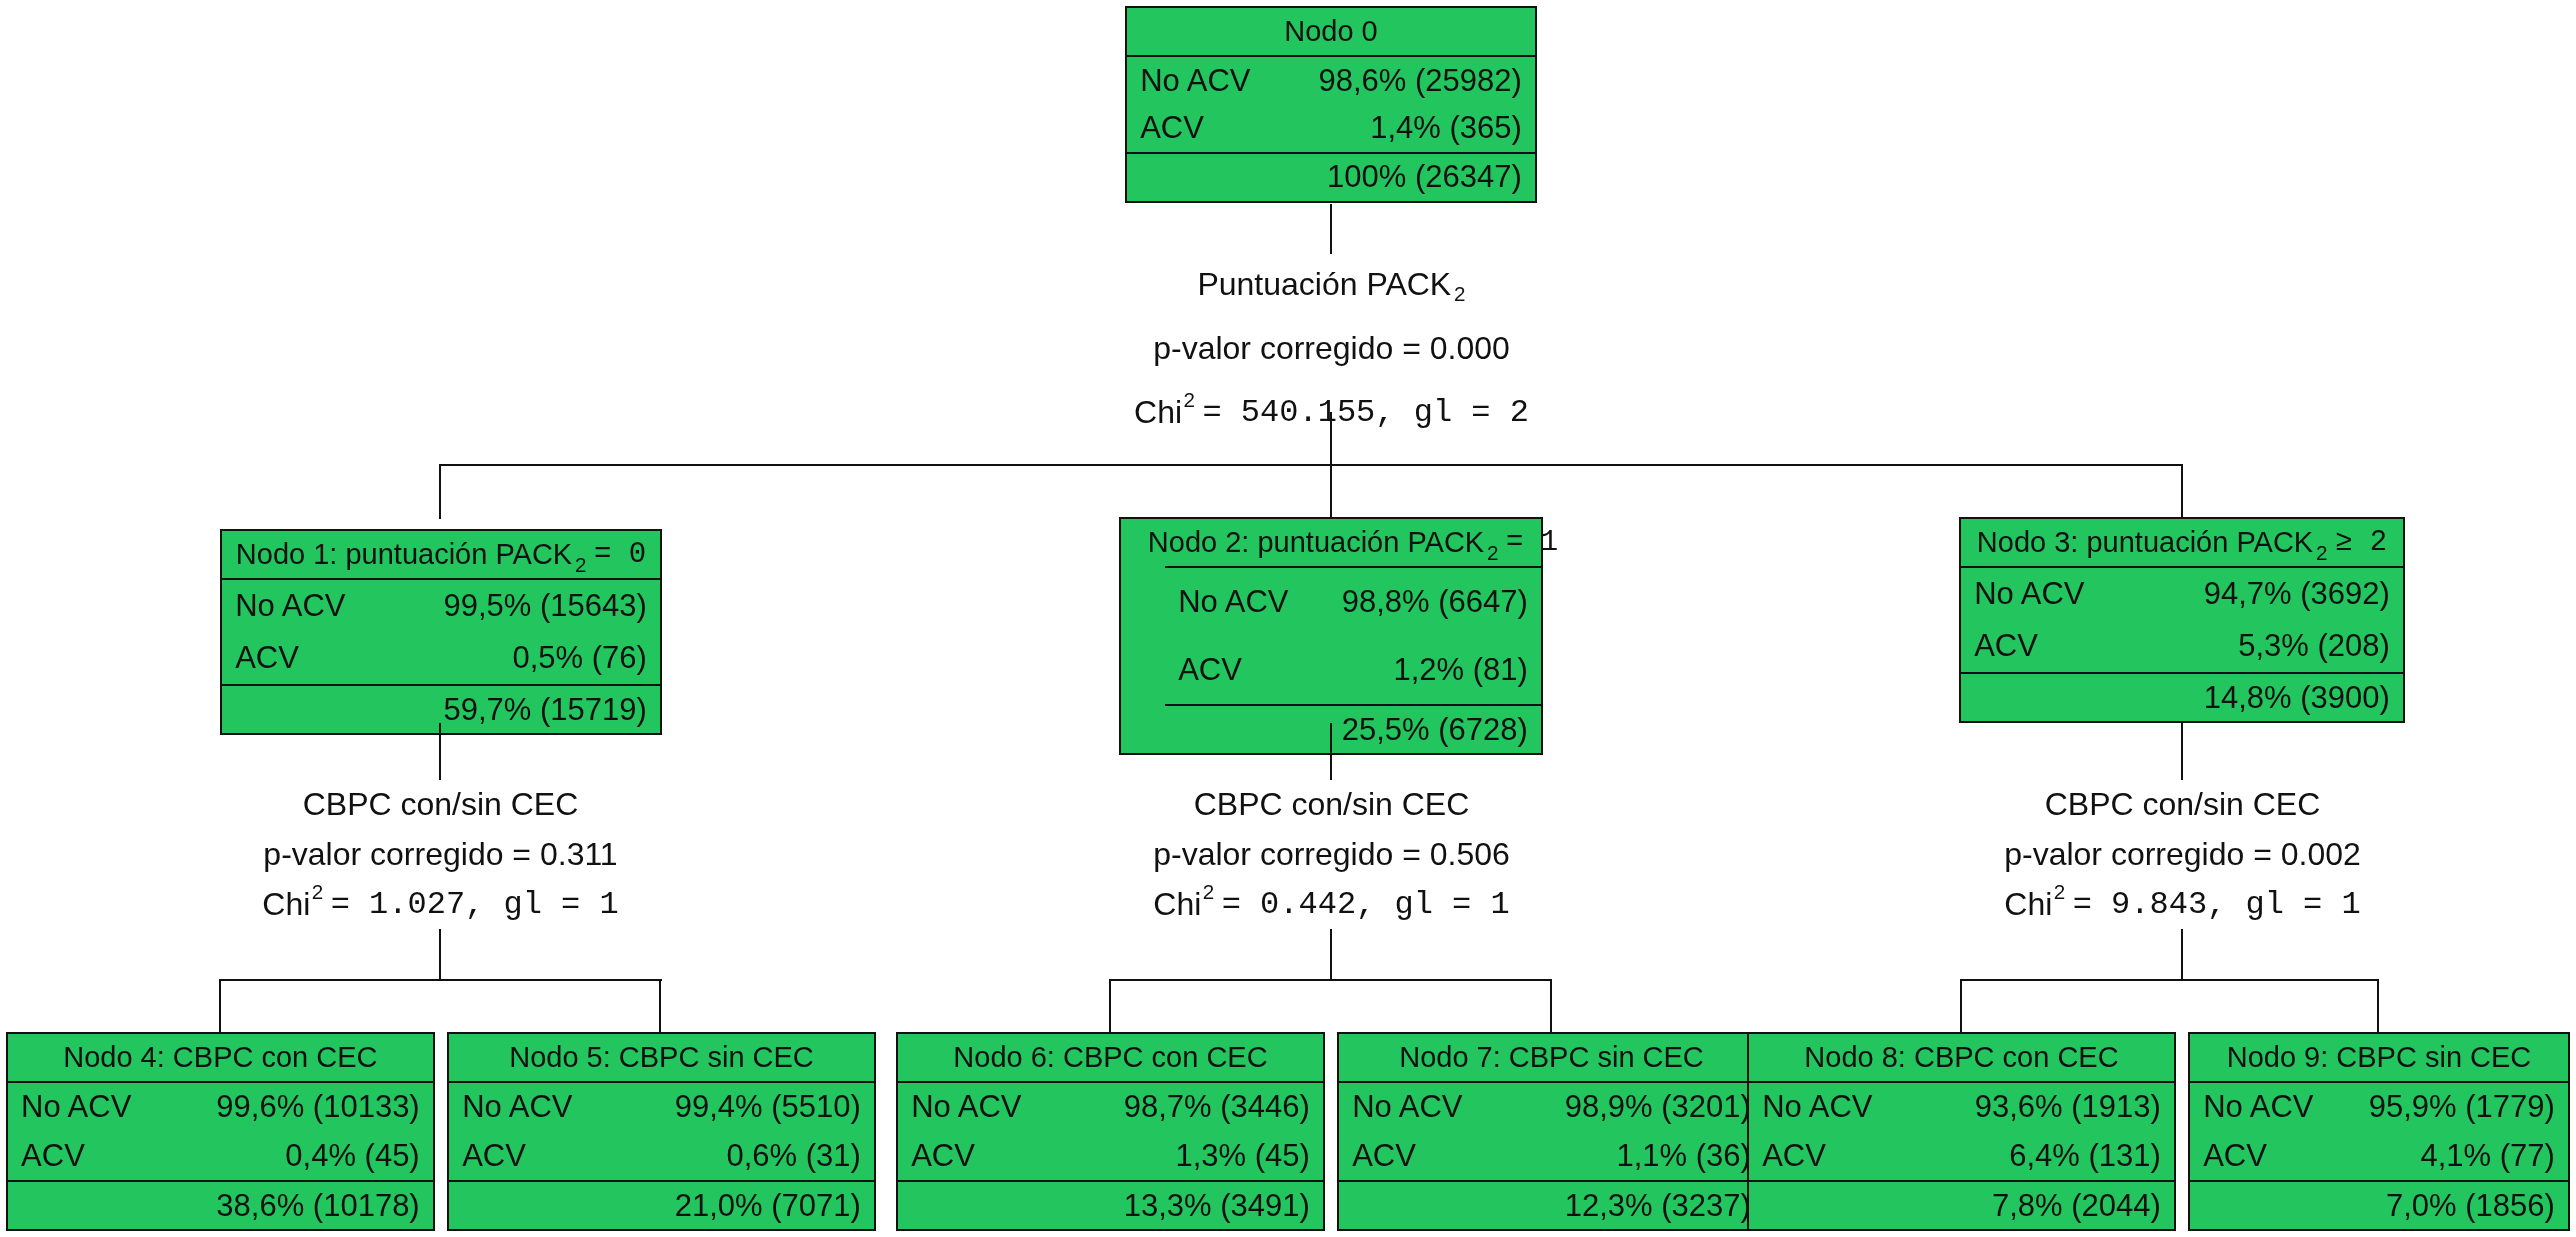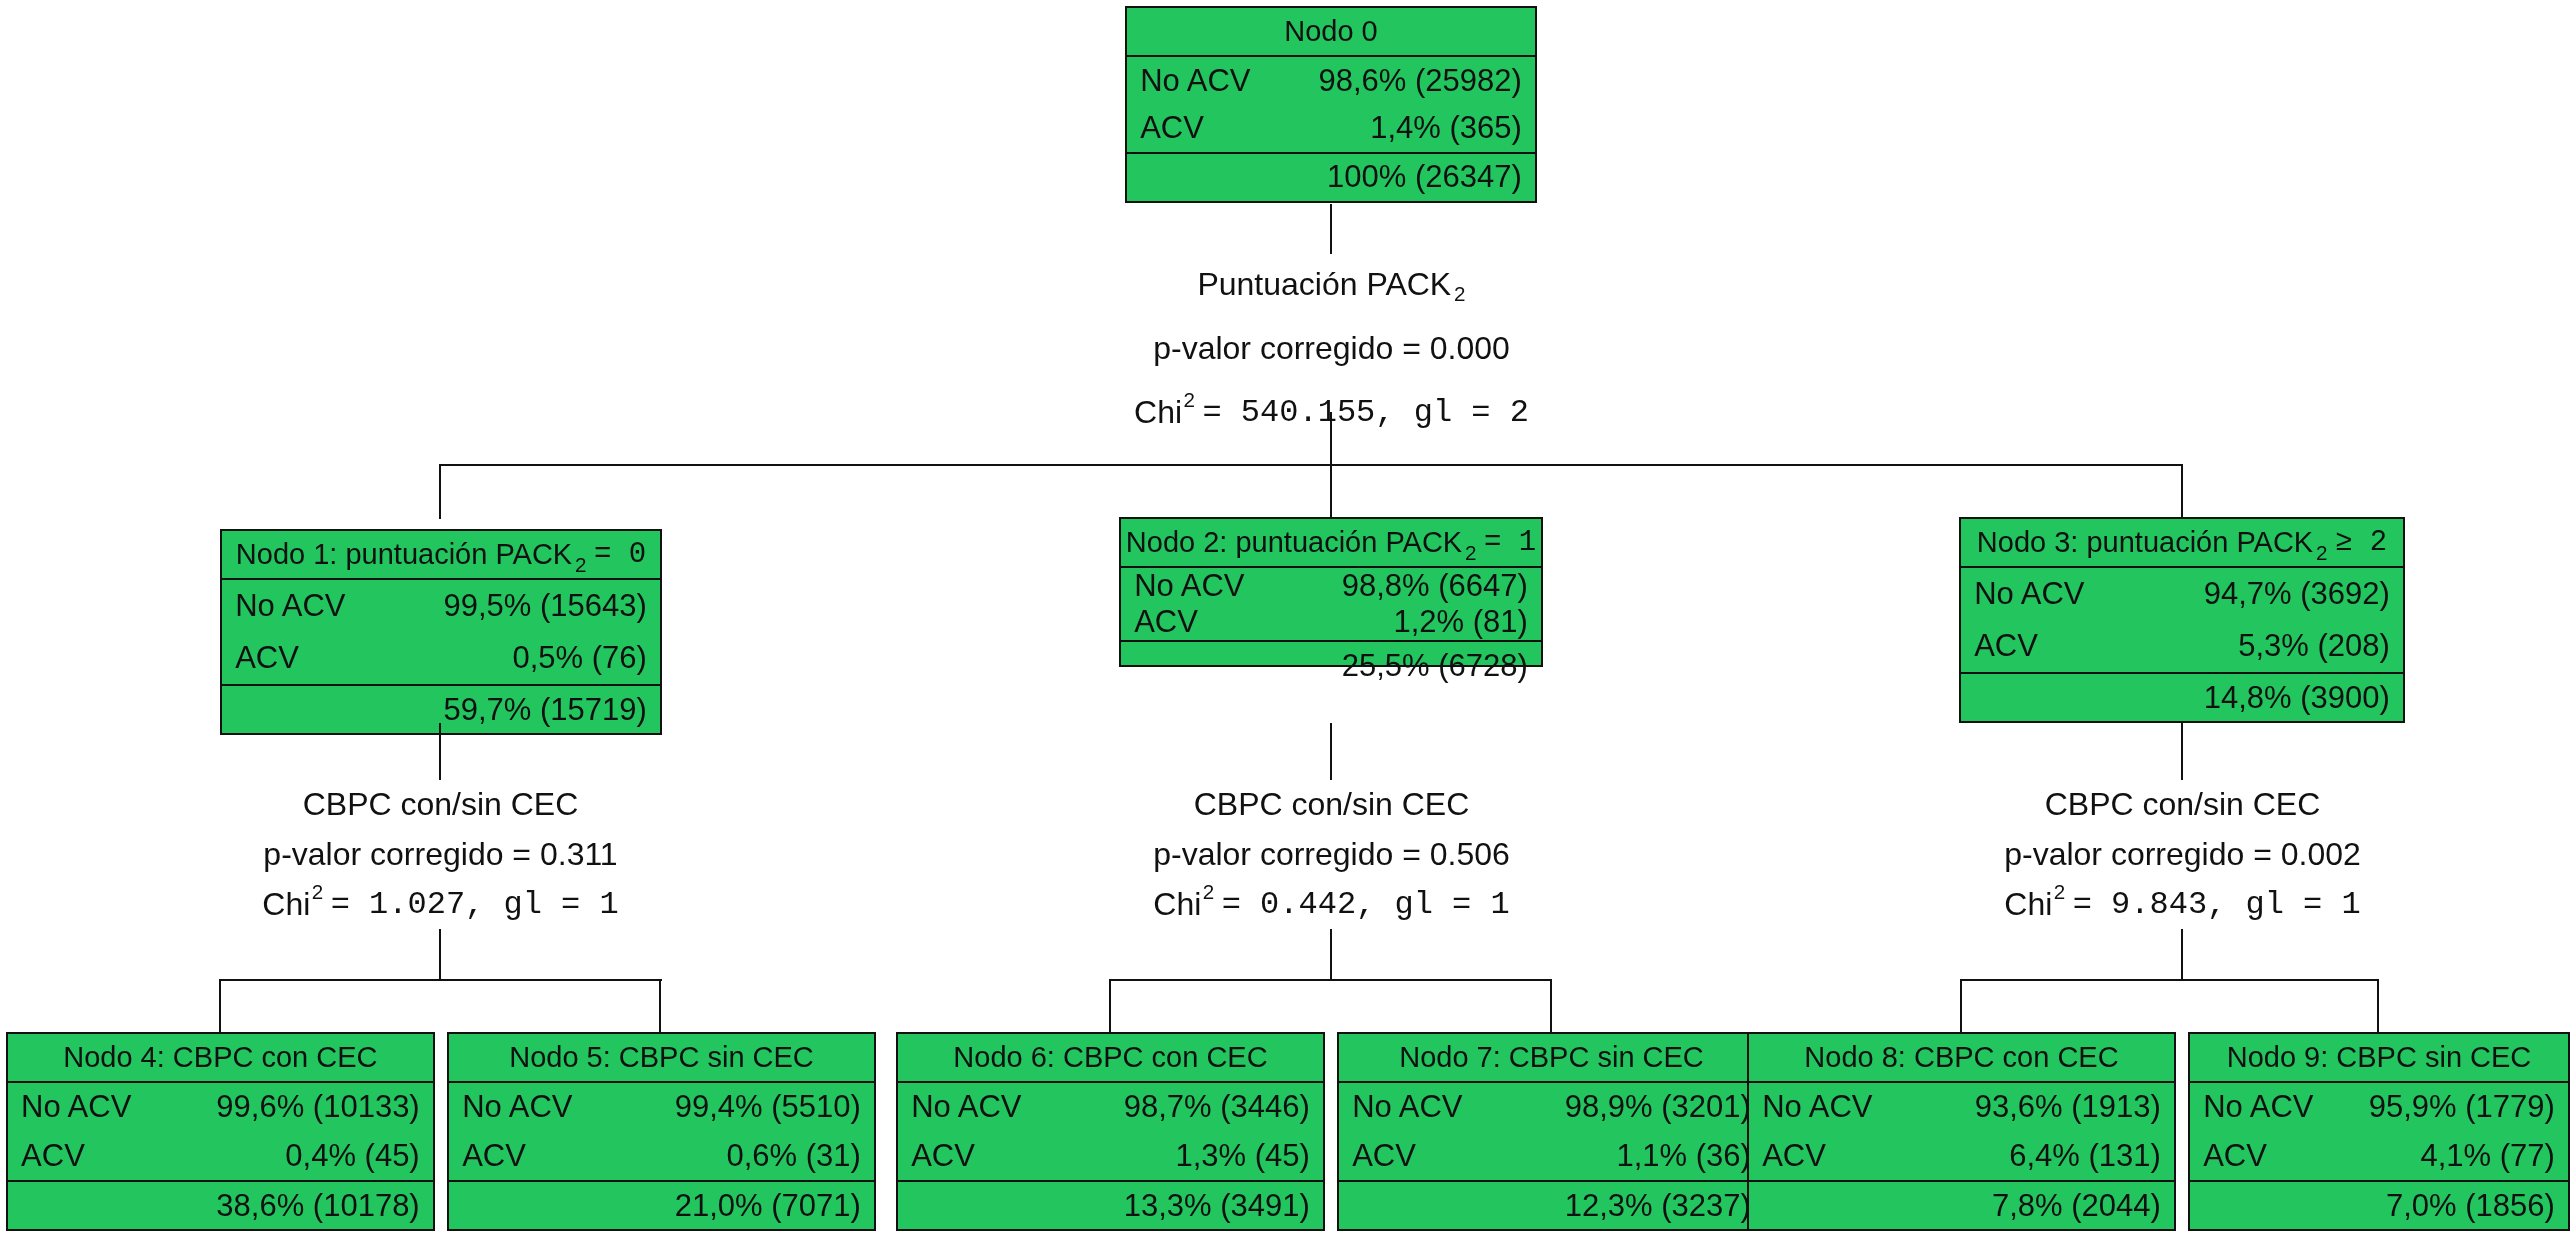--- a/index.html
+++ b/index.html
@@ -95,21 +95,21 @@
     <div class="row">
       <span>ACV</span>
       <span>0,5% (76)</span>
     </div>
   </div>
   <div class="total">
     <span>59,7% (15719)</span>
   </div>
 </div>
 
-<div class="box" style="left:1119px;top:517px;width:424px;height:150px;">
+<div class="box" style="left:1119px;top:517px;width:424px;height:238px;padding-left:44px;">
   <div class="title">
     <span>Nodo 2: puntuación PACK</span>
       <span class="sub">2</span>
       <span class="suf">= 1</span>
   </div>
   <div class="body">
     <div class="row">
       <span>No ACV</span>
       <span>98,8% (6647)</span>
     </div>

